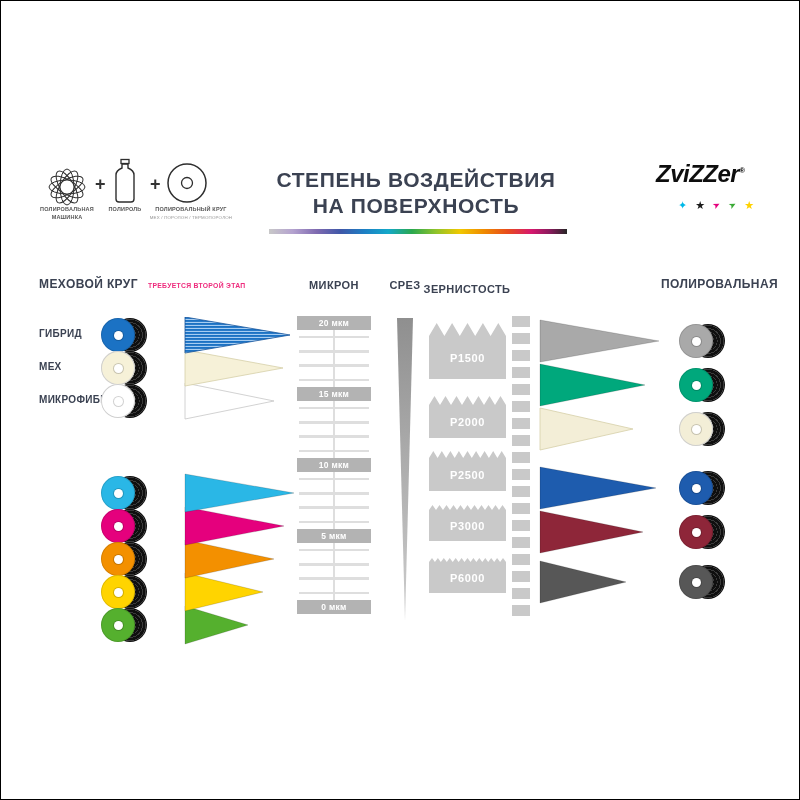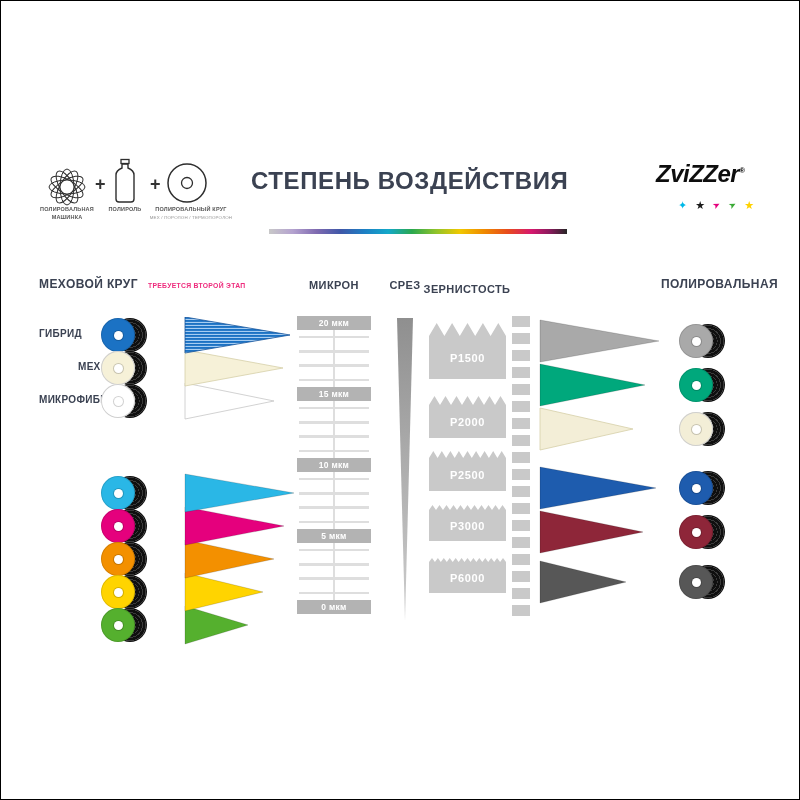--- a/index.html
+++ b/index.html
@@ -3,21 +3,21 @@
 <meta charset="utf-8">
 <style>
   *{margin:0;padding:0;box-sizing:border-box}
   html,body{width:800px;height:800px;background:#fff}
   body{font-family:"Liberation Sans",sans-serif;position:relative;overflow:hidden}
   .canvas{position:absolute;inset:0;border:1px solid #000;background:#fff}
   .abs{position:absolute}
   .plus{font-size:18px;font-weight:bold;color:#333;line-height:1}
   .legend-lbl{font-size:5.5px;line-height:1.4;text-align:center;color:#555;font-weight:bold;letter-spacing:.2px}
   .legend-sub{font-size:4.4px;color:#949494;margin-top:1px;font-weight:normal;letter-spacing:.2px}
-  .title{font-size:24px;font-weight:bold;color:#3b4252;text-align:left;letter-spacing:.6px;line-height:1.2}
+  .title{font-size:21px;font-weight:bold;color:#3b4252;text-align:center;letter-spacing:.6px;line-height:1.2}
   .brand{font-size:24px;font-weight:bold;font-style:italic;color:#0e0e0e;text-align:left;letter-spacing:-.5px;line-height:1}
   .brand sup{font-size:8px;font-style:normal;letter-spacing:0}
   .brand-marks{display:flex;justify-content:center;gap:8px;align-items:center;height:14px}
   .brand-marks span{font-size:11px;line-height:1}
   .rainbow{width:298px;height:5px;background:linear-gradient(90deg,#c8c8c8 0%,#b4a2cf 8%,#7f6ab0 16%,#3f57a8 24%,#1d7fc4 32%,#13a8c9 40%,#2ba84e 48%,#8fc32b 56%,#f0c800 64%,#ef8b00 72%,#e84c1c 80%,#d6186e 88%,#8c1a5e 94%,#262626 100%)}
   .sec-title{font-size:12px;font-weight:bold;color:#3b4252;letter-spacing:.4px}
   .sec-title-sm{font-size:11px;font-weight:bold;color:#3b4252;letter-spacing:.4px;text-align:center}
   .center{text-align:center}
   .fur-note{font-size:6.8px;font-weight:bold;color:#ee2a7c;letter-spacing:.3px}
   .pad-label{font-size:10px;font-weight:bold;color:#3b4252;letter-spacing:.3px}
@@ -67,20 +67,21 @@
     </svg>
   </div>
   <div class="abs legend-lbl" style="left:26px;top:205px;width:80px">ПОЛИРОВАЛЬНАЯ МАШИНКА</div>
   <div class="abs legend-lbl" style="left:102px;top:205px;width:44px">ПОЛИРОЛЬ</div>
   <div class="abs legend-lbl" style="left:143px;top:205px;width:94px">
     <div>ПОЛИРОВАЛЬНЫЙ КРУГ</div>
     <div class="legend-sub">МЕХ / ПОРОЛОН / ТЕРМОПОРОЛОН</div>
   </div>
 
   <div class="abs title" style="left:250px;top:166px;width:330px">СТЕПЕНЬ ВОЗДЕЙСТВИЯ</div>
+  <div class="abs title" style="left:250px;top:192px;width:330px">НА ПОВЕРХНОСТЬ</div>
 
   <div class="abs brand" style="left:655px;top:161px;width:120px"><span>ZviZZer</span><sup>®</sup></div>
   <div class="abs brand-marks" id="brand-marks" style="left:655px;top:197px;width:120px">
       <span style="color: rgb(0, 185, 232);">✦</span>
       <span style="color: rgb(26, 26, 26);">★</span>
       <span style="color: rgb(229, 0, 125); transform: rotate(-28deg); display: inline-block; font-size: 9px;">➤</span>
       <span style="color: rgb(58, 170, 53); transform: rotate(-28deg); display: inline-block; font-size: 9px;">➤</span>
       <span style="color: rgb(255, 210, 0);">★</span>
     </div>
 
@@ -162,21 +163,21 @@
 
   <div class="abs dashed-col" style="left:511px;top:315px"></div>
 
 <div class="abs pad-label" style="left: 38px; top: 327px;">ГИБРИД</div>
     <div class="disc-pair" style="left: 100px; top: 317px;">
       <div class="disc-back"></div>
       <div class="disc-front" style="background: rgb(27, 114, 196);">
         <div class="disc-hole"></div>
       </div>
     </div>
-    <div class="abs pad-label" style="left: 38px; top: 360px; margin-left: 39px;">МЕХ</div>
+    <div class="abs pad-label" style="left: 38px; top: 360px;">МЕХ</div>
     <div class="disc-pair" style="left: 100px; top: 350px;">
       <div class="disc-back"></div>
       <div class="disc-front" style="background: rgb(246, 241, 216); box-shadow: rgb(207, 207, 207) 0px 0px 0px 1px inset;">
         <div class="disc-hole"></div>
       </div>
     </div>
     <div class="abs pad-label" style="left: 38px; top: 393px;">МИКРОФИБРА</div>
     <div class="disc-pair" style="left: 100px; top: 383px;">
       <div class="disc-back"></div>
       <div class="disc-front" style="background: rgb(255, 255, 255); box-shadow: rgb(207, 207, 207) 0px 0px 0px 1px inset;">

